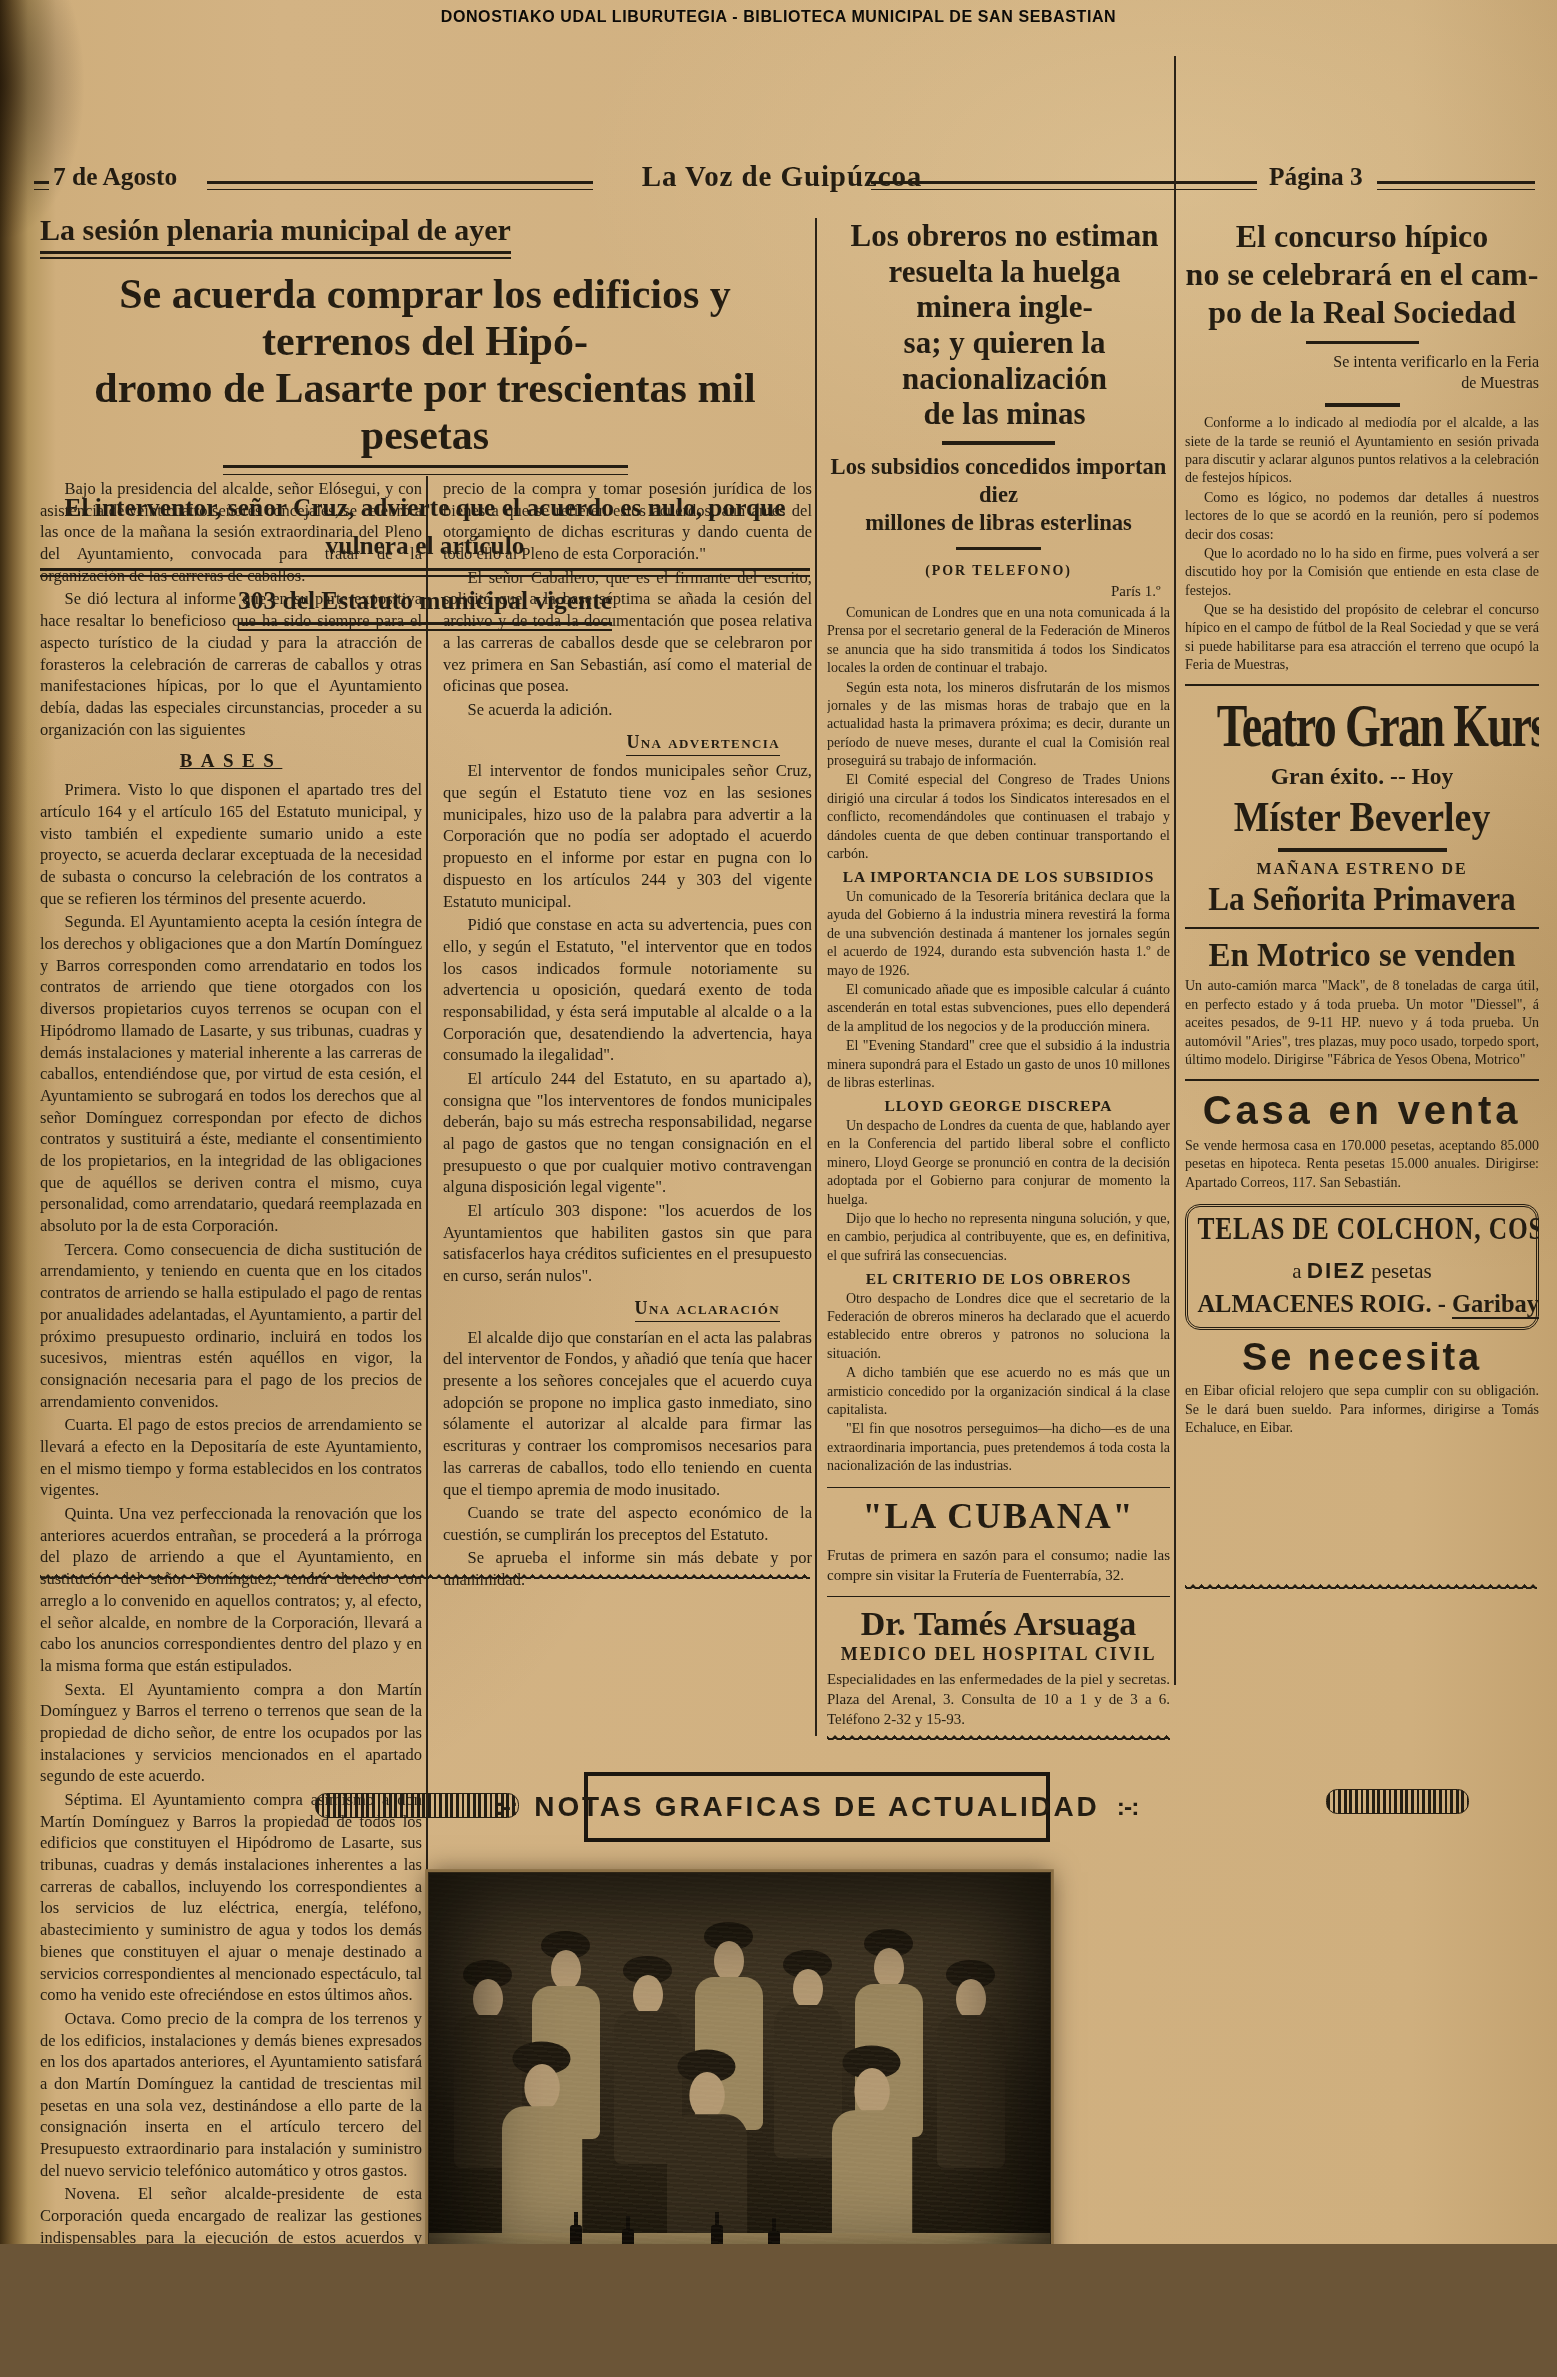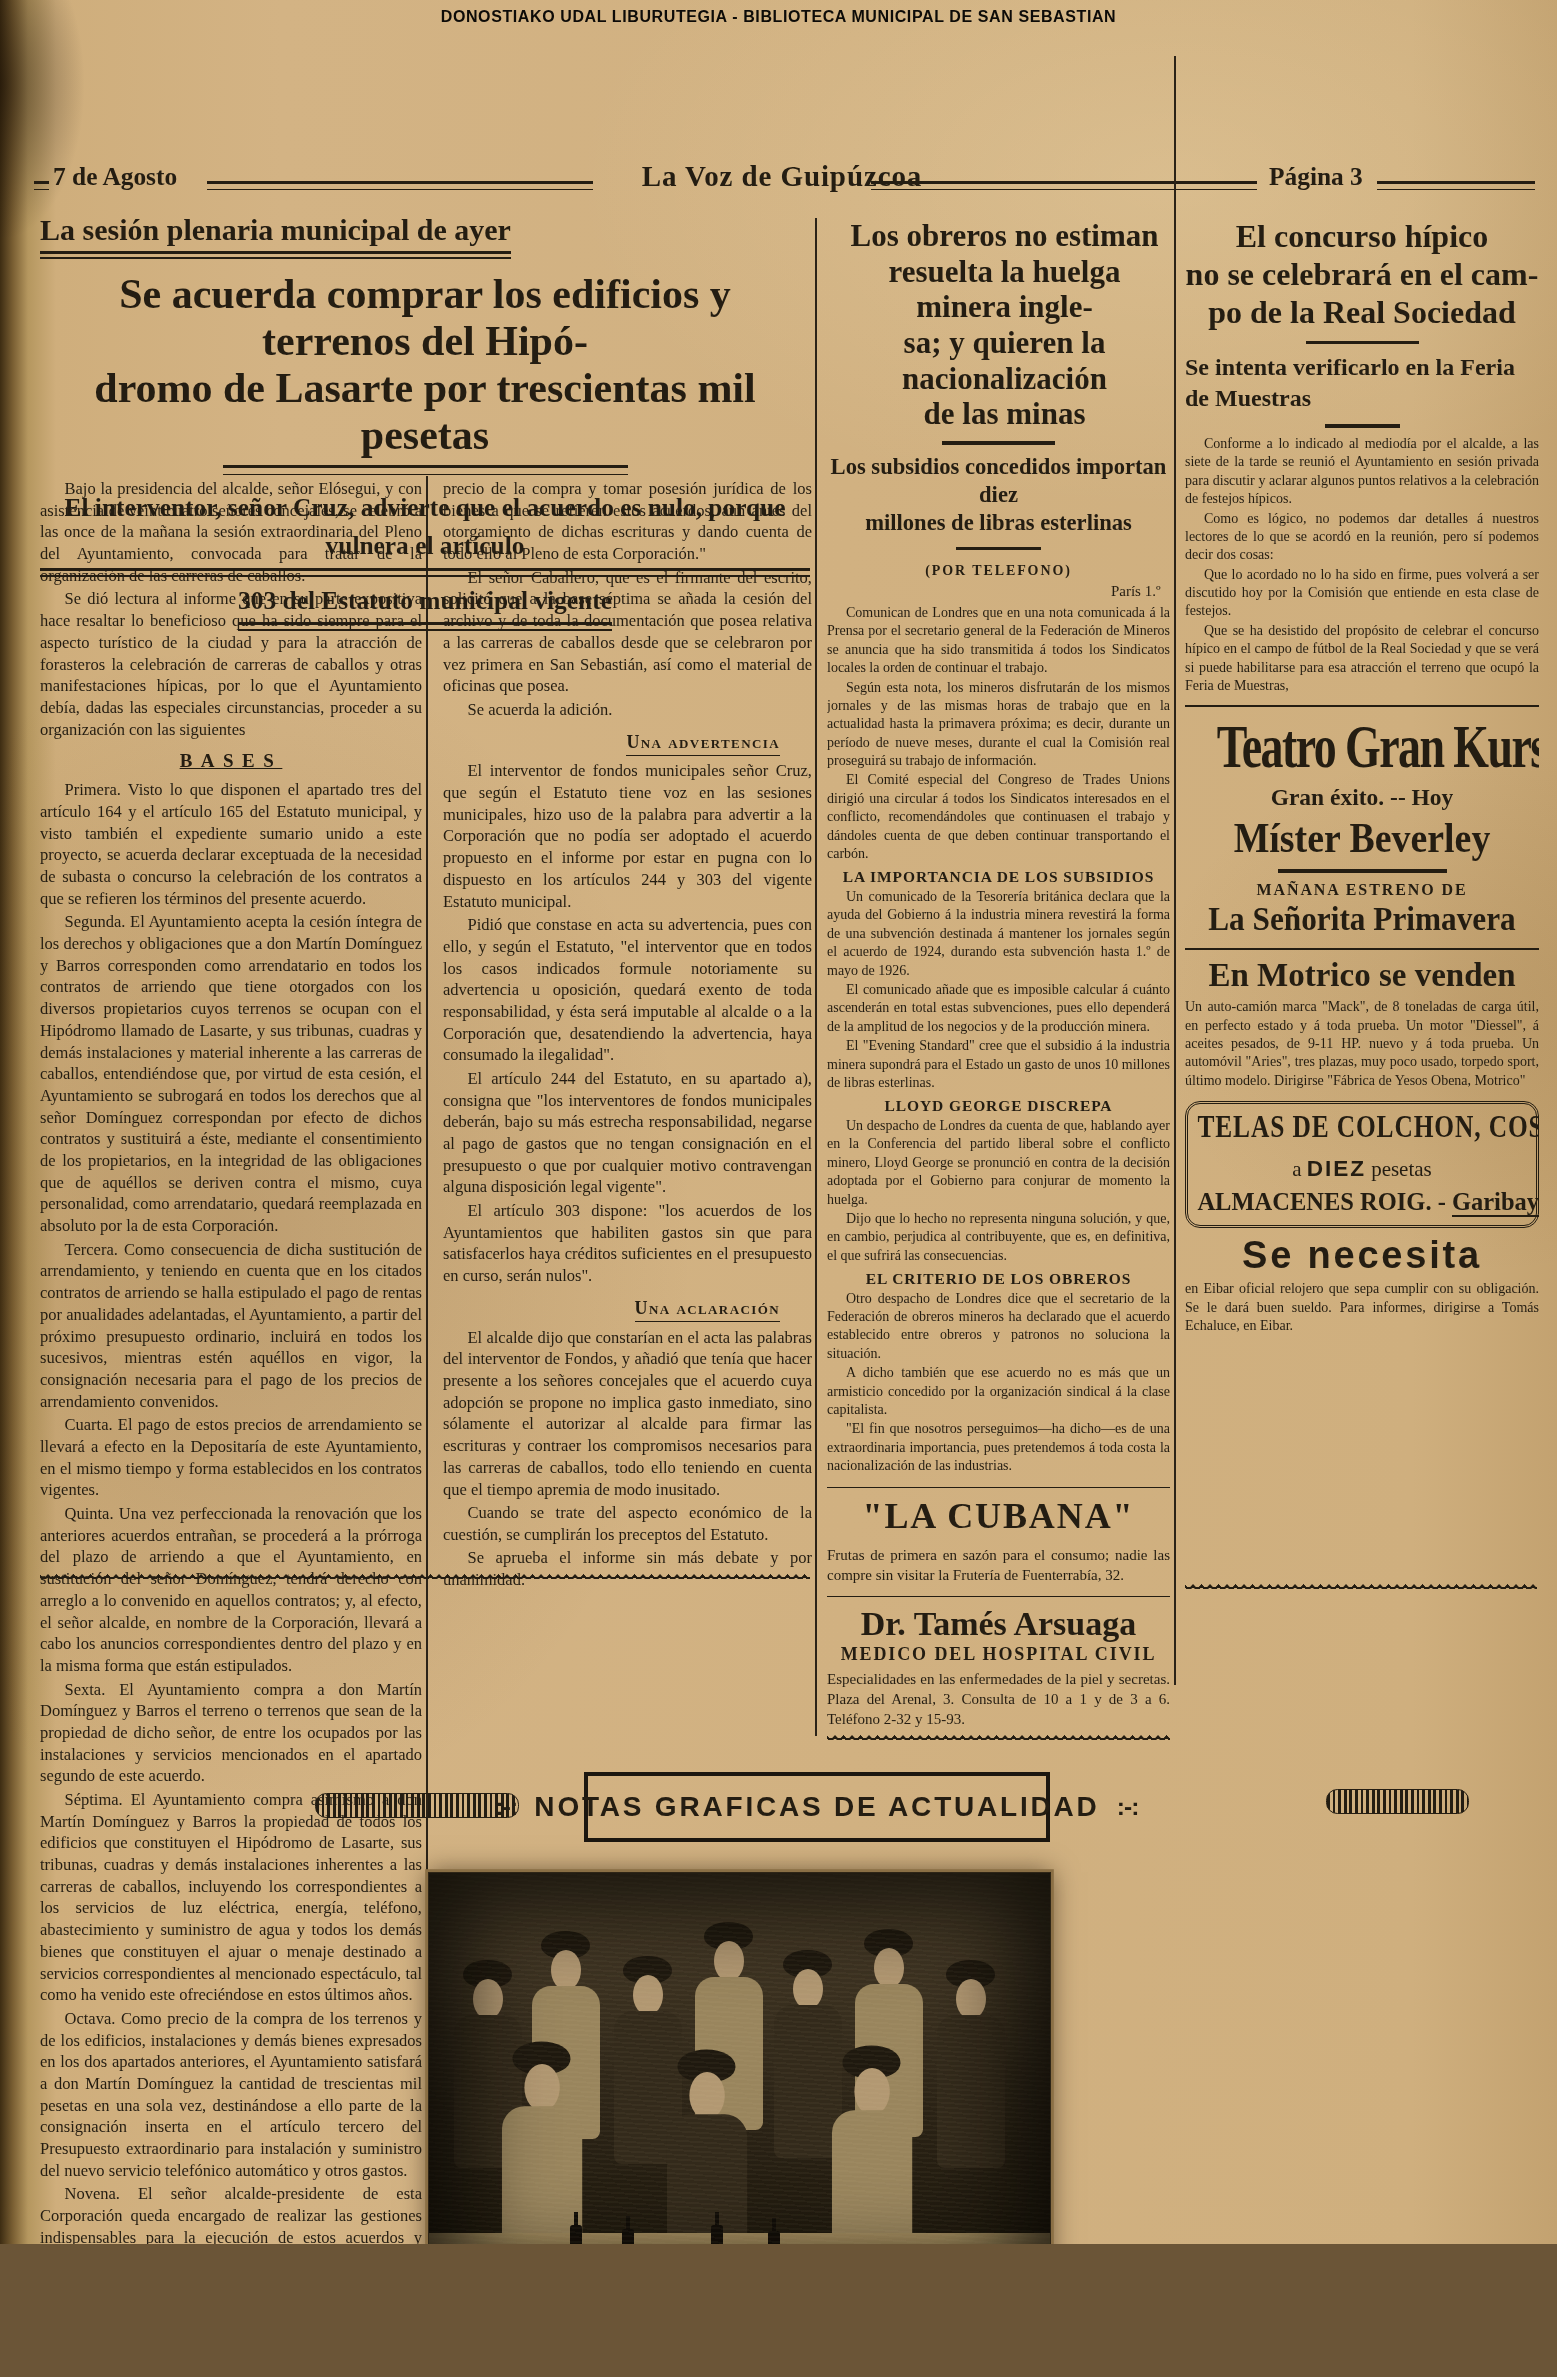--- a/index.html
+++ b/index.html
@@ -49,21 +49,21 @@
   .mid p{margin:0 0 0.9px;text-indent:19px;text-align:justify;font-size:14px;line-height:18.4px;}
   .sec-head2{text-align:center;font-weight:bold;font-size:15.5px;letter-spacing:0.9px;margin:4.7px 0 1.9px;}
   .ad-rule{border-top:1.9px solid #241d12;margin:11.3px 0 7.5px;}
   .cubana-title{text-align:center;font-size:36px;font-weight:bold;letter-spacing:1.9px;}
   .tames-title{text-align:center;font-size:34px;font-weight:bold;}
   .tames-sub{text-align:center;font-size:18px;font-weight:bold;letter-spacing:1.9px;margin:1.9px 0 3.8px;}
   .mid .adp{font-size:15px;line-height:20px;text-indent:0;}
   
   .right{position:absolute;left:1185px;top:218px;width:354px;height:1352px;overflow:hidden;}
   .headline3{text-align:center;font-size:32px;font-weight:bold;line-height:1.18;}
-  .subhead3{text-align:left;font-size:24px;font-weight:bold;line-height:1.3;}
+  .subhead3{text-align:right;font-size:16px;font-weight:normal;line-height:1.3;}
   .right p{margin:0 0 0.9px;text-indent:19px;text-align:justify;font-size:14px;line-height:18.4px;}
   .ad{border-top:2.8px solid #241d12;margin-top:9.4px;padding-top:7.5px;}
   .kursaal-title{text-align:center;font-size:56px;font-weight:bold;white-space:nowrap;transform:scaleX(.82) scaleY(1.1);transform-origin:50% 50%;letter-spacing:-1.9px;}
   .kursaal-exito{text-align:center;font-size:23.5px;font-weight:bold;margin-top:5.6px;}
   .kursaal-feature{text-align:center;font-size:43px;font-weight:bold;white-space:nowrap;transform:scaleX(.88);margin-top:1.9px;}
   .kursaal-line2{text-align:center;font-size:16px;font-weight:bold;letter-spacing:1.9px;margin-top:7.5px;}
   .kursaal-feature2{text-align:center;font-size:34px;font-weight:bold;white-space:nowrap;transform:scaleX(.92);margin-top:1.9px;}
   .krule{width:169px;height:3.8px;background:#241d12;margin:7.5px auto 1.9px;}
   .motrico-title{text-align:center;font-size:33px;font-weight:bold;white-space:nowrap;margin-bottom:3.8px;}
   .casa-title{text-align:center;font-family:"Liberation Sans",sans-serif;font-size:40px;font-weight:bold;letter-spacing:3.8px;margin-bottom:3.8px;}
@@ -232,20 +232,24 @@
       <div class="krule"></div>
       <div class="kursaal-line2">MAÑANA ESTRENO DE</div>
       <div class="kursaal-feature2">La Señorita Primavera</div>
     </div>
 
     <div class="ad">
       <div class="motrico-title">En Motrico se venden</div>
       <p style="text-indent:0;">Un auto-camión marca "Mack", de 8 toneladas de carga útil, en perfecto estado y á toda prueba. Un motor "Diessel", á aceites pesados, de 9-11 HP. nuevo y á toda prueba. Un automóvil "Aries", tres plazas, muy poco usado, torpedo sport, último modelo. Dirigirse "Fábrica de Yesos Obena, Motrico"</p>
     </div>
 
+    <div class="ad">
+      <div class="casa-title">Casa en venta</div>
+      <p style="text-indent:0;">Se vende hermosa casa en 170.000 pesetas, aceptando 85.000 pesetas en hipoteca. Renta pesetas 15.000 anuales. Dirigirse: Apartado Correos, 117. San Sebastián.</p>
+    </div>
 
     <div class="telas-box">
       <div class="telas-l1">TELAS DE COLCHON, COSIDAS</div>
       <div class="telas-l2">
         <span>a</span>
         <b>DIEZ</b>
         <span>pesetas</span>
       </div>
       <div class="telas-l3">
         <span>ALMACENES ROIG. -</span>

